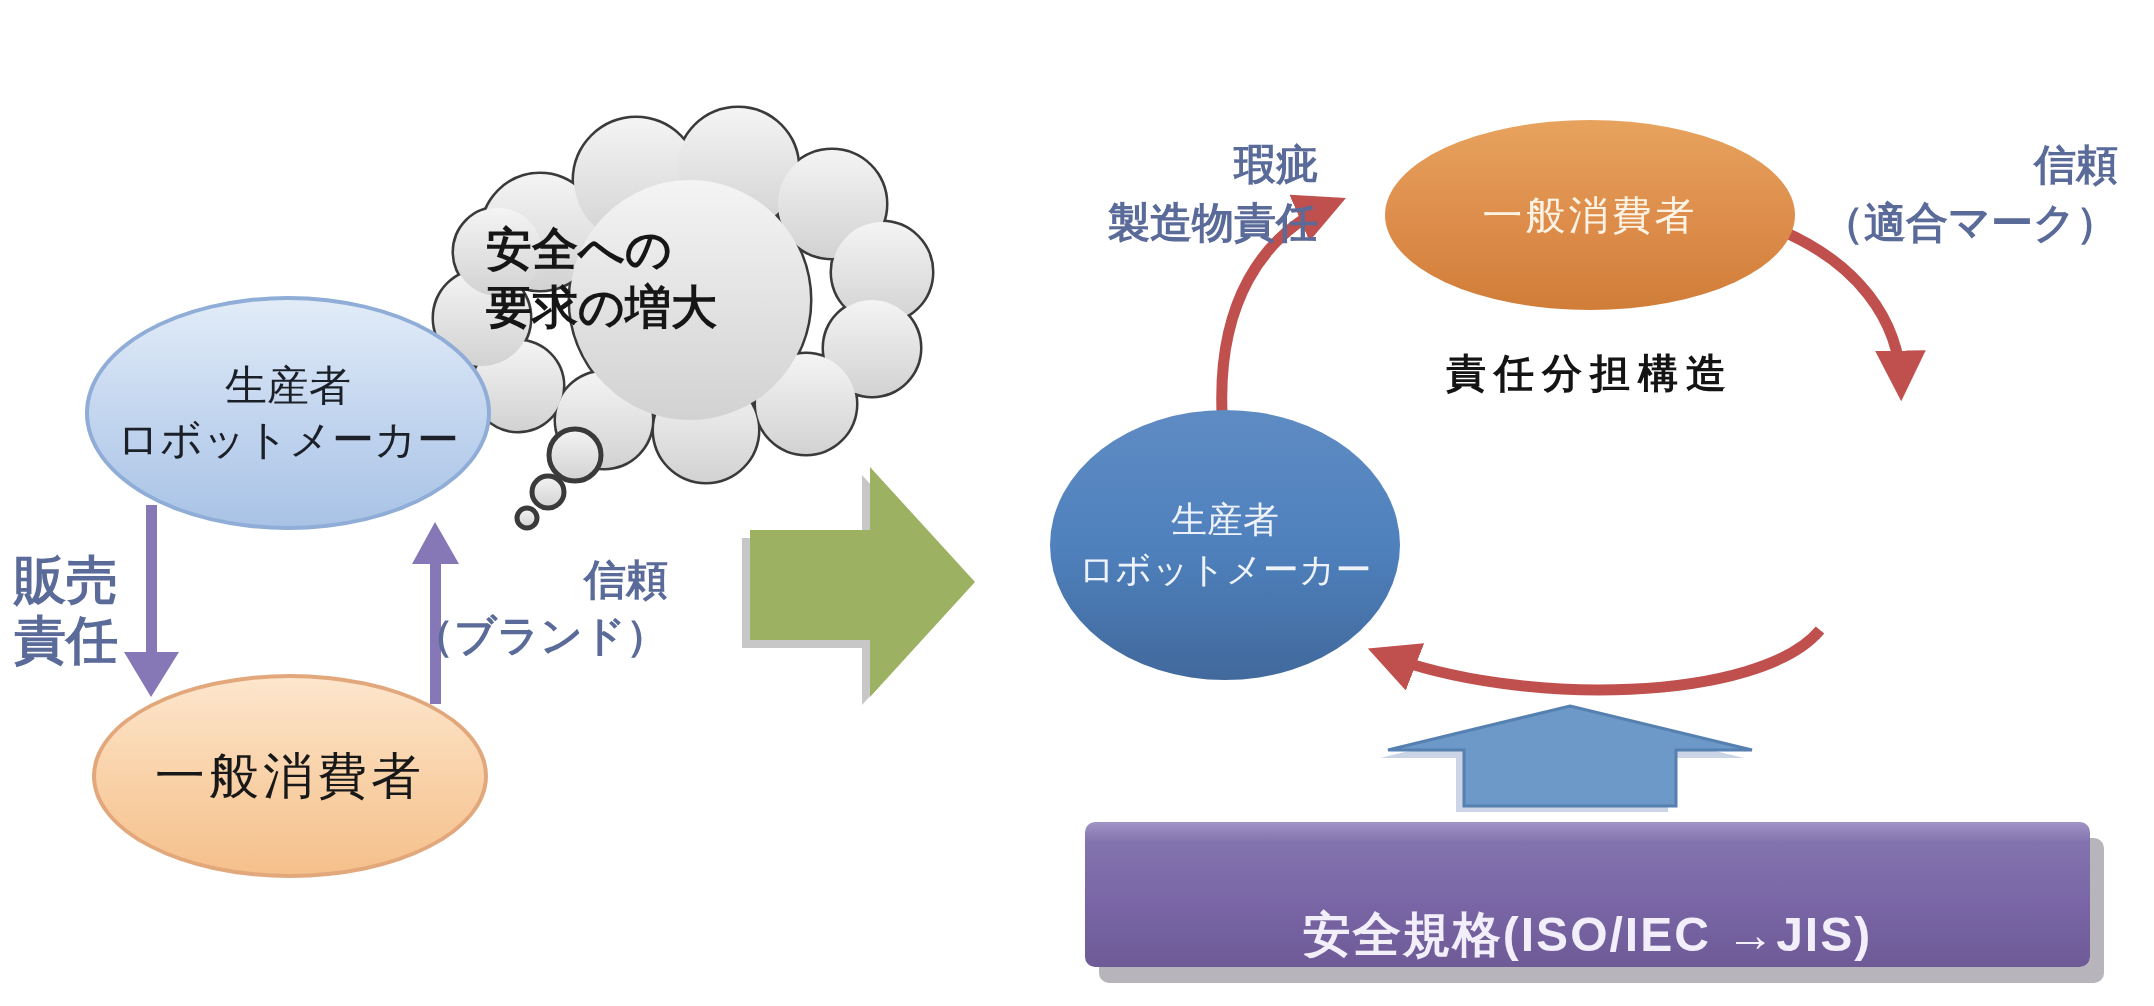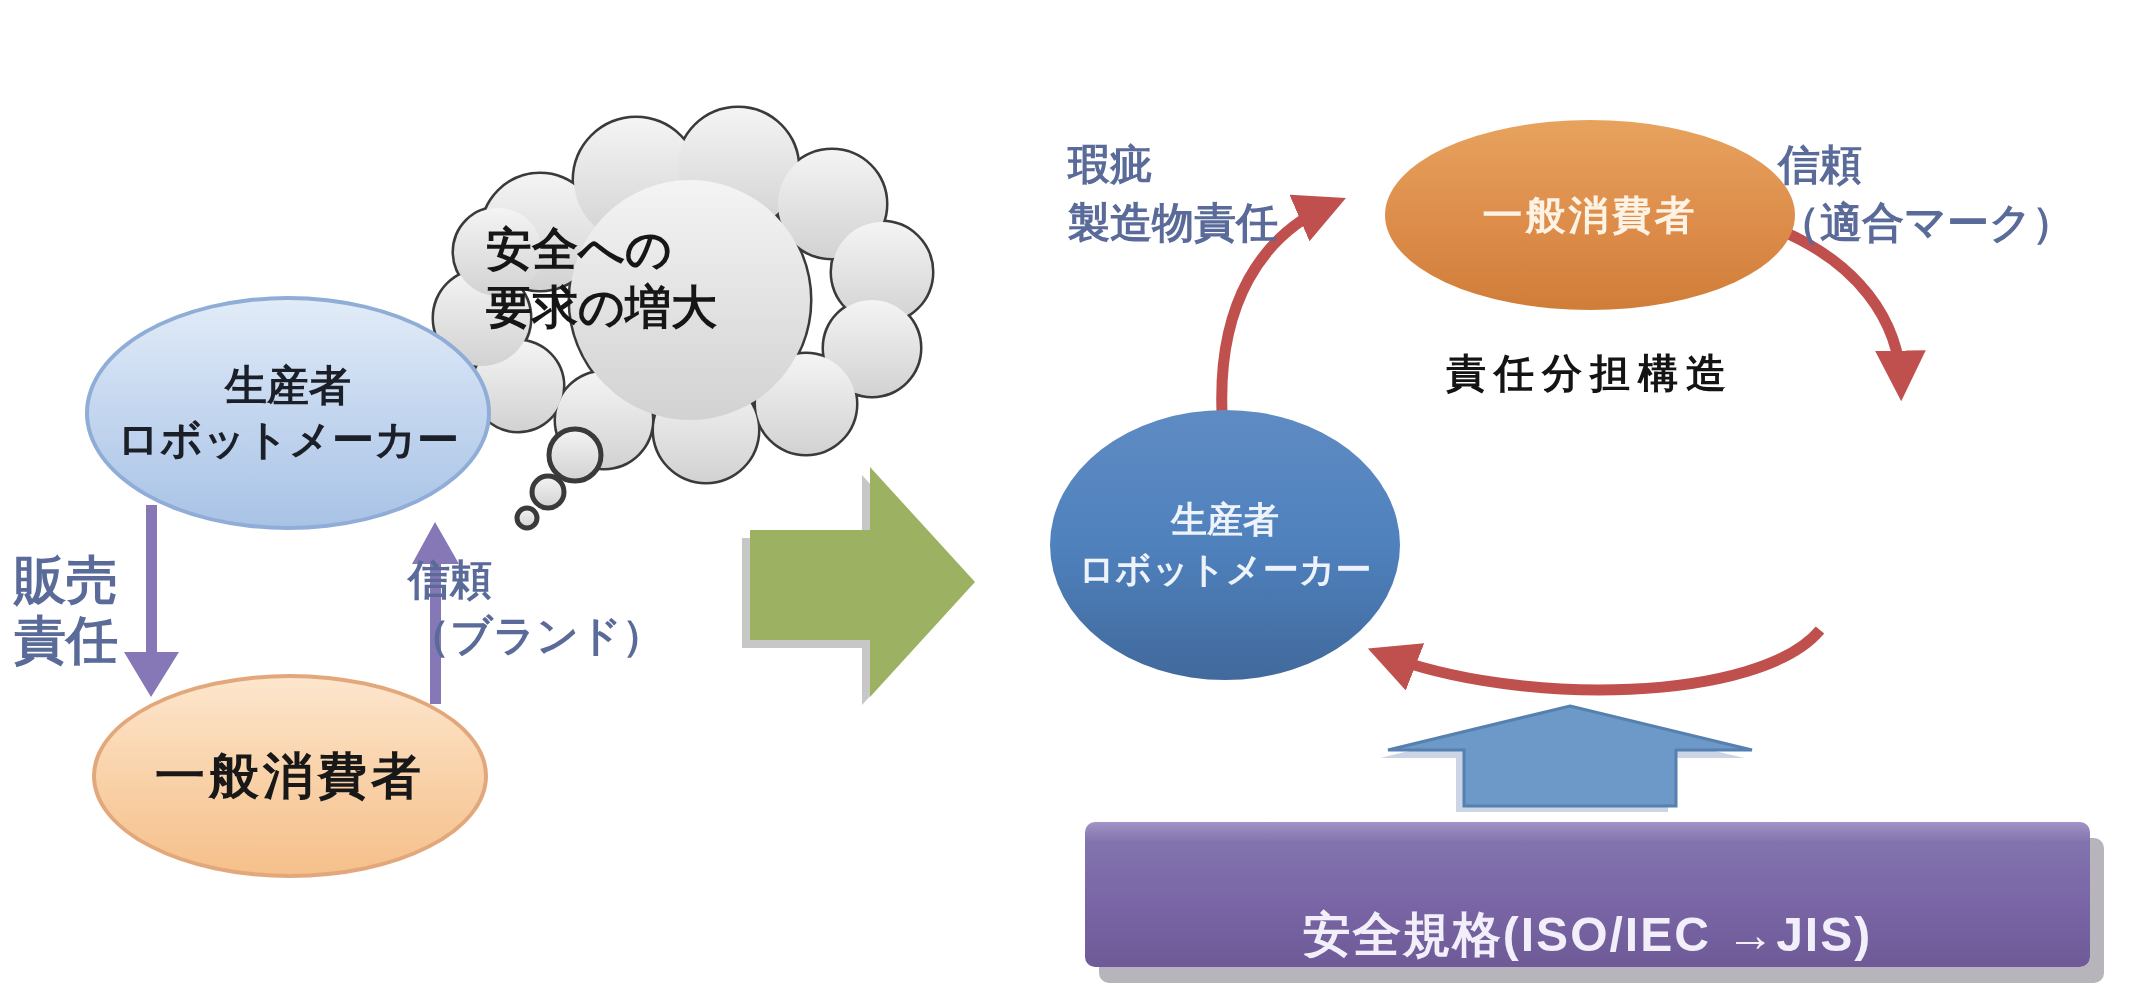--- a/index.html
+++ b/index.html
@@ -3,40 +3,40 @@
 <meta charset="utf-8">
 <style>
   html,body{margin:0;padding:0;background:#ffffff;}
   .canvas{
     position:relative;width:2154px;height:1006px;background:#ffffff;overflow:hidden;
     font-family:"Liberation Sans","DejaVu Sans",sans-serif;
   }
   svg.layer{position:absolute;left:0;top:0;}
   
   .ellipse{position:absolute;border-radius:50%;display:flex;align-items:center;justify-content:center;text-align:center;}
-  .ellipse .etxt{white-space:pre-line;font-weight:bold;}
+  .ellipse .etxt{white-space:pre-line;font-weight:normal;}
   .el-producer-left{left:85px;top:296px;width:406px;height:234px;
     background:linear-gradient(to bottom,#e2ecf8 0%,#c6d8f0 45%,#a9c3e6 100%);
     border:4px solid #8fadd6;box-sizing:border-box;}
   .el-producer-left .etxt{color:#1b1f28;font-size:42px;line-height:54px;}
   .el-consumer-left{left:92px;top:674px;width:396px;height:204px;
     background:linear-gradient(to bottom,#fde6cd 0%,#f9d2a9 50%,#f5c08b 100%);
     border:4px solid #e2a87c;box-sizing:border-box;}
   .el-consumer-left .etxt{color:#181818;font-size:50px;letter-spacing:4px;}
   .el-consumer-right{left:1385px;top:120px;width:410px;height:190px;
     background:linear-gradient(to bottom,#e7a35e 0%,#dd8c4a 55%,#d07d38 100%);}
   .el-consumer-right .etxt{color:#fdf3e4;font-size:40px;letter-spacing:3px;}
   .el-producer-right{left:1050px;top:410px;width:350px;height:270px;
     background:linear-gradient(to bottom,#5f8bc3 0%,#4f81bd 50%,#41699c 100%);}
   .el-producer-right .etxt{color:#eef3fb;font-size:36px;line-height:50px;}
   .el-certifier{left:1745px;top:412px;width:370px;height:280px;
     background:linear-gradient(to bottom,#aac273 0%,#9bbb59 55%,#8da84f 100%);}
   .el-certifier .etxt{color:#f2f5e6;font-size:36px;line-height:50px;}
   
-  .lbl{position:absolute;color:#5a6b99;font-weight:bold;white-space:pre-line;text-align:left;}
+  .lbl{position:absolute;color:#5a6b99;font-weight:bold;white-space:pre-line;text-align:right;}
   .lbl-sales{left:6px;top:550px;width:120px;font-size:52px;line-height:60px;text-align:center;}
   .lbl-brand{left:408px;top:552px;width:260px;font-size:42px;line-height:56px;}
   .lbl-defect{left:1068px;top:136px;width:250px;font-size:42px;line-height:58px;}
   .lbl-trustmark{left:1778px;top:136px;width:340px;font-size:42px;line-height:58px;}
   .lbl-conformity{left:1380px;top:580px;width:400px;font-size:46px;letter-spacing:2px;}
   .cloud-text{position:absolute;left:486px;top:220px;width:344px;color:#161616;font-weight:bold;
     font-size:46px;line-height:58px;text-align:left;white-space:pre-line;}
   .center-title{position:absolute;left:1372px;top:346px;width:436px;color:#141414;font-weight:bold;
     font-size:40px;letter-spacing:8px;text-align:center;}
   

